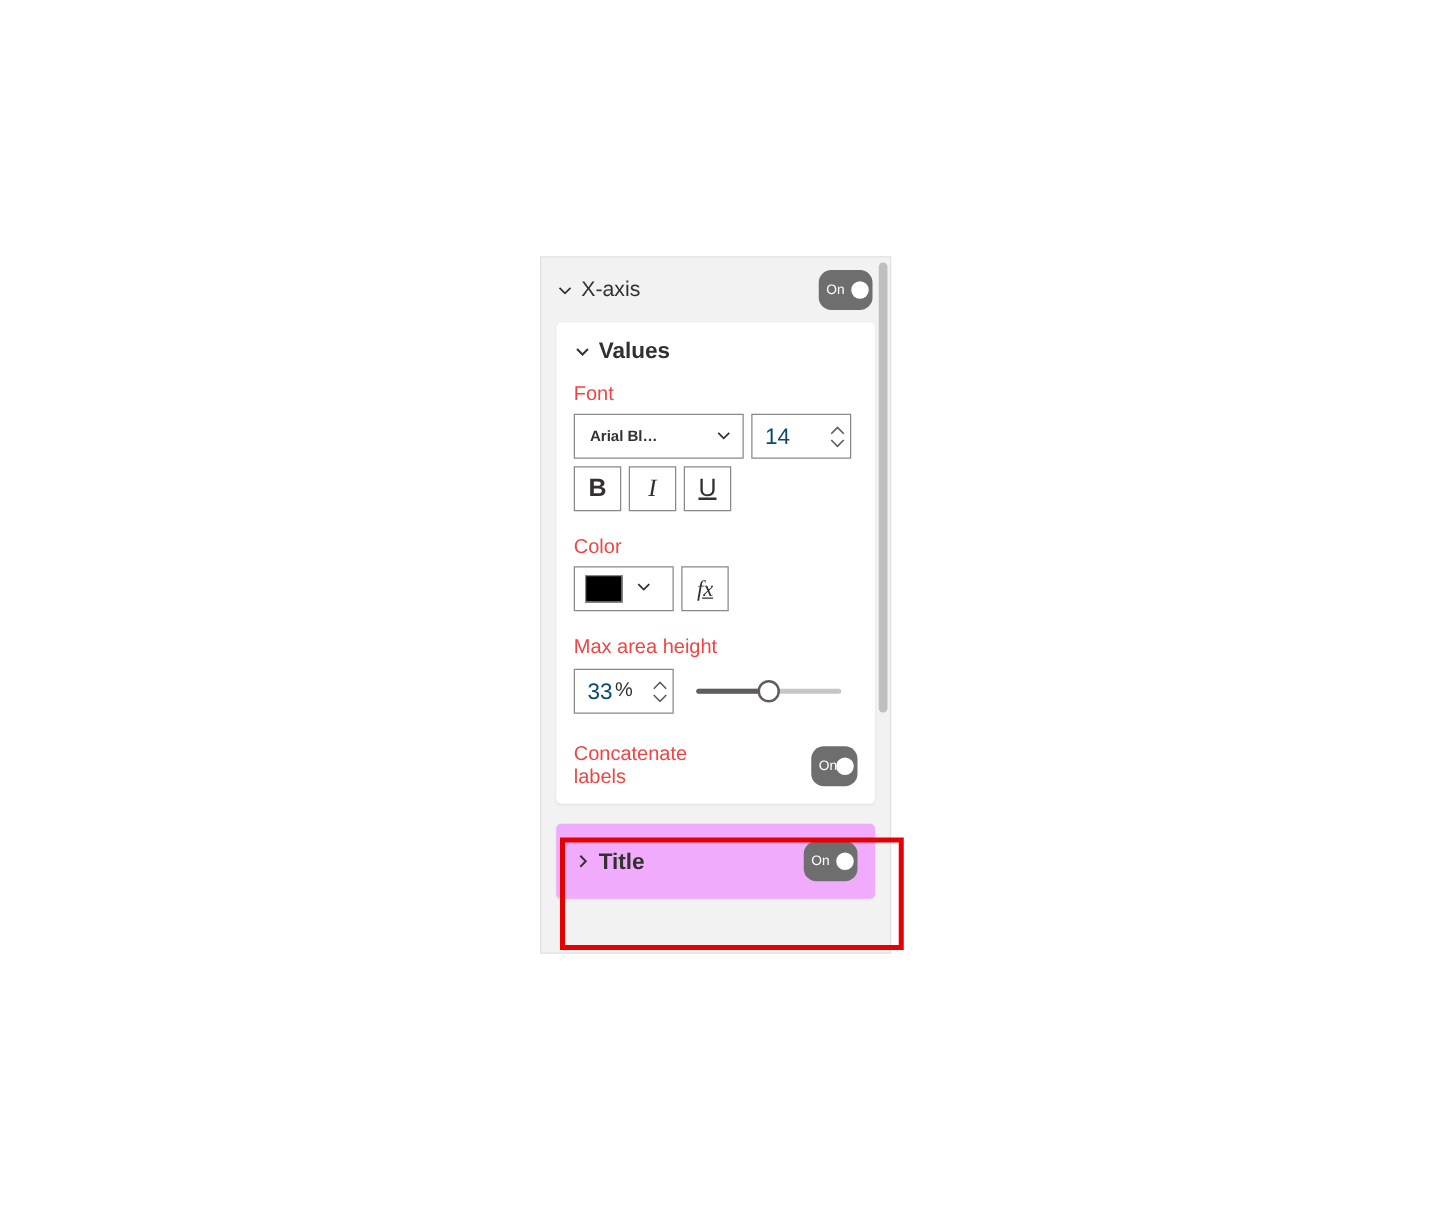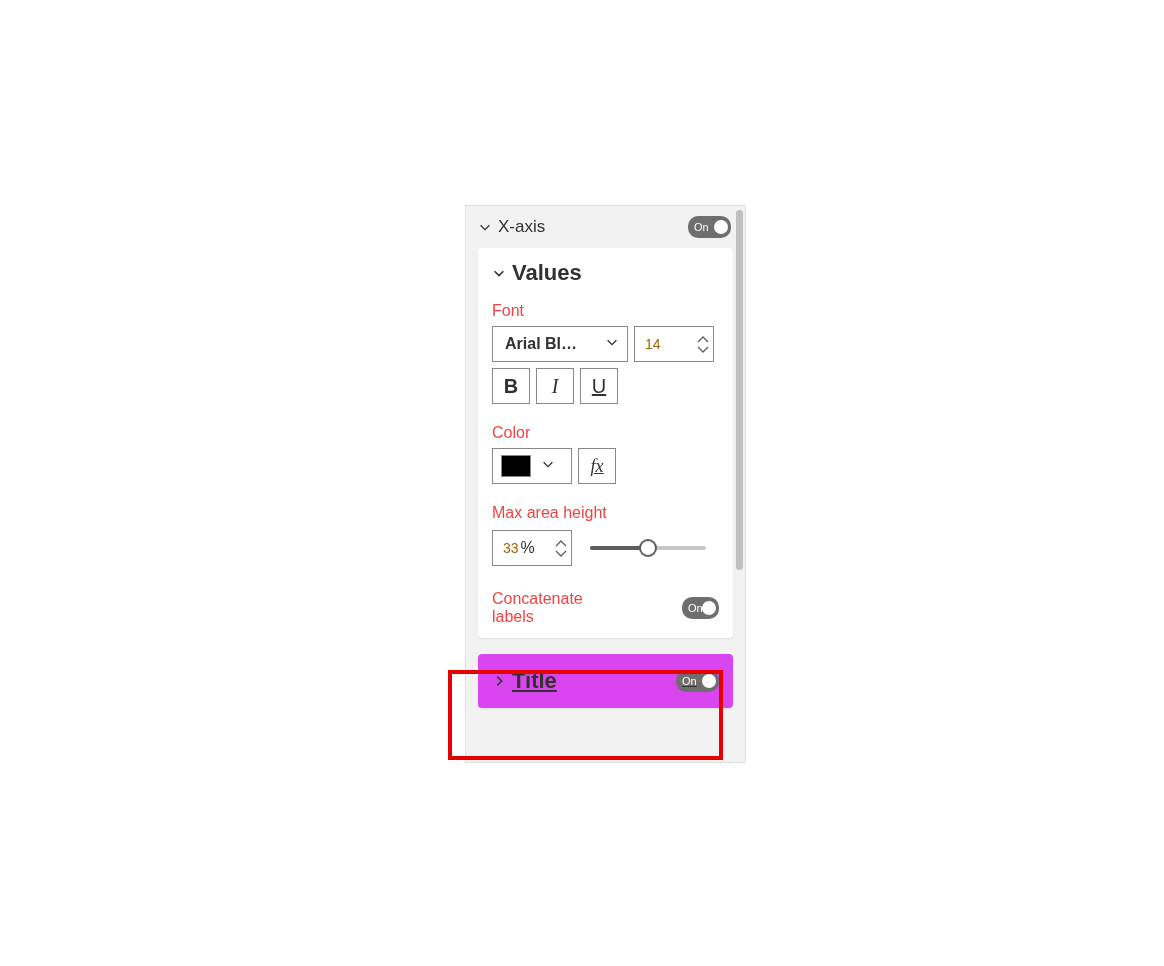--- a/index.html
+++ b/index.html
@@ -8,21 +8,21 @@
     padding: 0;
     width: 1164px;
     height: 966px;
     background: #ffffff;
     font-family: "Segoe UI", Arial, sans-serif;
     color: #323130;
     position: relative;
   }
   .panel {
     position: absolute;
-    left: 465px;
+    left: 432px;
     top: 205px;
     width: 281px;
     height: 558px;
     background: #f2f2f2;
     border: 1px solid #e1e1e1;
     overflow: hidden;
   }
   .scrollbar {
     position: absolute;
     right: 2px;
@@ -50,27 +50,27 @@
     align-items: center;
     justify-content: center;
   }
   .chevron svg { width: 14px; height: 14px; }
   .section-title {
     font-size: 17px;
     color: #323130;
     font-weight: 400;
   }
   .card-title {
-    font-size: 22px;
+    font-size: 18px;
     font-weight: 600;
     color: #323130;
   }
   .toggle {
     width: 43px;
-    height: 22px;
+    height: 32px;
     background: #6e6e6e;
     border-radius: 10px;
     position: relative;
     display: flex;
     align-items: center;
     margin-left: 39px;
   }
   .toggle .knob {
     position: absolute;
     right: 3px;
@@ -111,21 +111,21 @@
     width: 136px;
     height: 36px;
     border: 1px solid #8a8886;
     background: #ffffff;
     display: flex;
     align-items: center;
     justify-content: space-between;
     padding: 0 8px 0 12px;
     font-family: "Arial Black", Arial, sans-serif;
     font-weight: 900;
-    font-size: 16px;
+    font-size: 12px;
     color: #323130;
     white-space: nowrap;
     overflow: hidden;
   }
   .font-select .sel-text {
     overflow: hidden;
     text-overflow: ellipsis;
     white-space: nowrap;
     max-width: 94px;
   }
@@ -133,22 +133,22 @@
     height: 36px;
     border: 1px solid #8a8886;
     background: #ffffff;
     display: flex;
     align-items: center;
     padding: 0 4px 0 10px;
   }
   .spin80 { width: 80px; }
   .spin-val {
     flex: 1;
-    font-size: 14px;
-    color: #a16207;
+    font-size: 18px;
+    color: #0c4a6e;
   }
   .spin-unit { font-size: 16px; color:#323130; margin-left:2px;}
   .spin-arrows {
     display: flex;
     flex-direction: column;
     align-items: center;
     justify-content: center;
     height: 100%;
     padding: 2px 0;
     gap: 1px;
@@ -226,29 +226,28 @@
     transform: translate(-50%, -50%);
   }
   .concat-row {
     margin-top: 24px;
     display: flex;
     align-items: center;
     justify-content: space-between;
     gap: 33px;
   }
   .title-card {
-    background: #d946ef;
+    background: #f0abfc;
     border-radius: 4px;
     margin: 16px 12px 0 12px;
     box-shadow: 0 1px 2px rgba(0,0,0,0.08);
     padding: 14px 14px;
     display: flex;
     align-items: center;
     justify-content: space-between;
-    text-decoration: underline;
   }
   .title-card-left { display: flex; align-items: center; gap: 6px; }
   .highlight {
     position: absolute;
     left: 448px;
     top: 670px;
     width: 275px;
     height: 90px;
     border: 4px solid #e60000;
     pointer-events: none;

